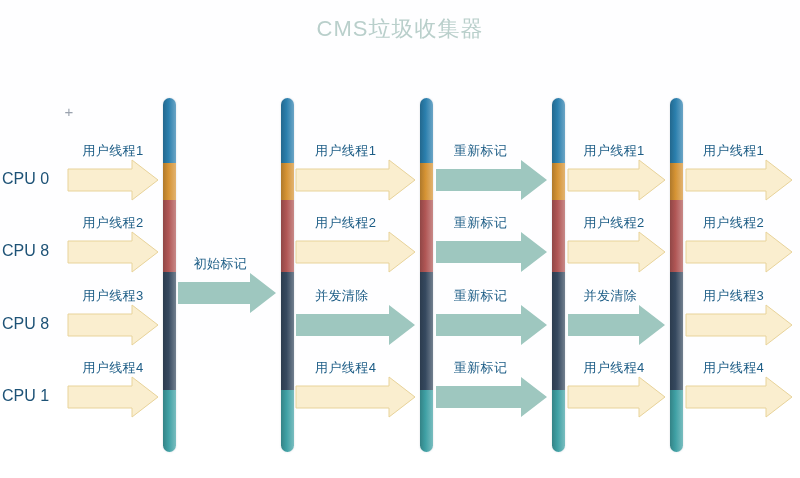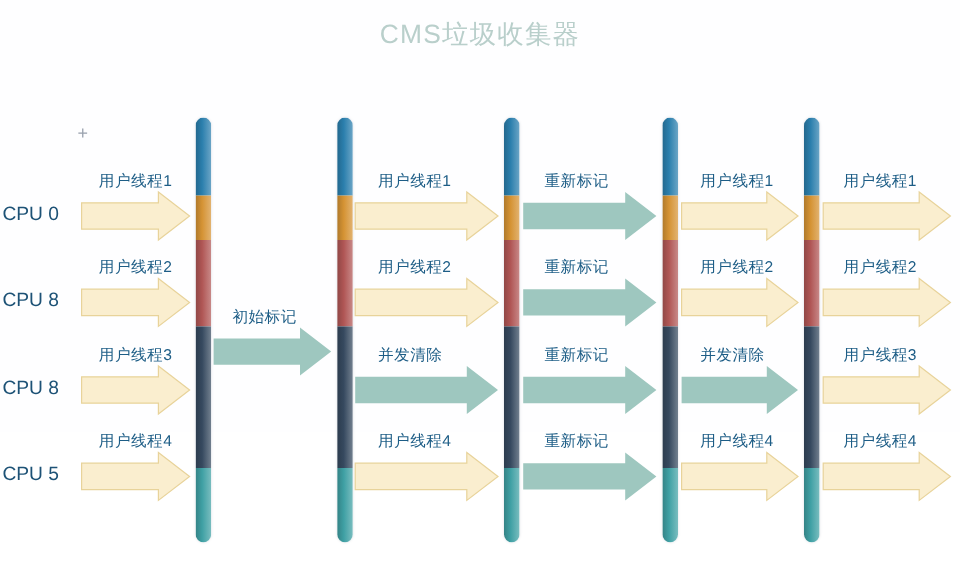--- a/index.html
+++ b/index.html
@@ -99,21 +99,21 @@
 <div id="stage">
 
   <div id="title">CMS垃圾收集器</div>
 
   <div id="plusmark">+</div>
 
   <div id="cpu-labels">
       <div class="cpu-label" style="top: 170px; color: rgb(29, 82, 118);">CPU 0</div>
       <div class="cpu-label" style="top: 242px; color: rgb(29, 82, 118);">CPU 8</div>
       <div class="cpu-label" style="top: 315px; color: rgb(29, 82, 118);">CPU 8</div>
-      <div class="cpu-label" style="top: 387px; color: rgb(29, 82, 118);">CPU 5</div>
+      <div class="cpu-label" style="top: 387px; color: rgb(29, 82, 118);">CPU 1</div>
     </div>
 
   <div id="heap-bars">
       <div class="heap-bar" style="left: 163px; width: 13px; top: 98px; height: 354px;">
         <div class="seg" style="top: 0%; height: 18.4%; background: linear-gradient(to right, rgb(35, 104, 142) 0%, rgb(43, 127, 173) 42%, rgb(107, 165, 198) 100%);"></div>
         <div class="seg" style="top: 18.4%; height: 10.5%; background: linear-gradient(to right, rgb(175, 121, 43) 0%, rgb(213, 147, 52) 42%, rgb(226, 179, 113) 100%);"></div>
         <div class="seg" style="top: 28.9%; height: 20.3%; background: linear-gradient(to right, rgb(144, 71, 70) 0%, rgb(176, 86, 85) 42%, rgb(200, 137, 136) 100%);"></div>
         <div class="seg" style="top: 49.2%; height: 33.3%; background: linear-gradient(to right, rgb(44, 60, 78) 0%, rgb(54, 73, 95) 42%, rgb(114, 128, 143) 100%);"></div>
         <div class="seg" style="top: 82.5%; height: 17.5%; background: linear-gradient(to right, rgb(52, 131, 134) 0%, rgb(63, 160, 164) 42%, rgb(121, 189, 191) 100%);"></div>
       </div>

